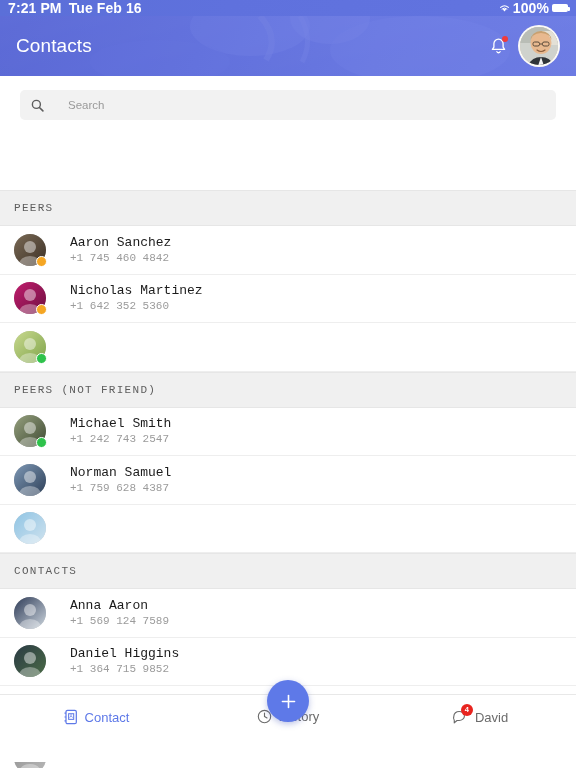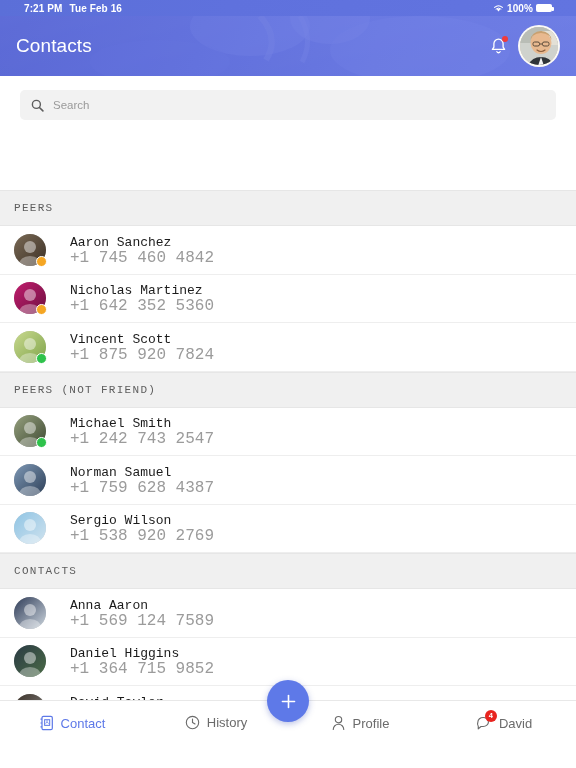--- a/index.html
+++ b/index.html
@@ -9,21 +9,21 @@
     background:#ffffff;
     overflow:hidden;
   }
   #app { position:relative; width:576px; height:768px; overflow:hidden; background:#fff; }
 
   
   .statusbar {
     position:relative; height:16px; width:100%;
     background:linear-gradient(100deg,#5b6fd8 0%,#5f71dd 40%,#6274e0 100%);
     display:flex; align-items:center; justify-content:space-between;
-    padding:0 24px; color:#fff; font-size:10px; font-weight:bold;
+    padding:0 8px; color:#fff; font-size:14px; font-weight:bold;
     letter-spacing:0.1px; z-index:6;
   }
   .sb-left { display:flex; align-items:center; gap:7px; }
   .sb-right { display:flex; align-items:center; gap:3px; }
   .wifi-ico { display:block; }
   .batt {
     width:16px; height:7.5px; border:1px solid #fff; border-radius:1.5px;
     position:relative; background:#fff;
   }
   .batt:after {
@@ -57,21 +57,21 @@
   .avatar-hdr {
     width:42px; height:42px; border-radius:50%; overflow:hidden;
     border:2px solid rgba(255,255,255,.9); position:relative;
     background:#d8c5ad;
   }
 
   
   .search-zone { padding:14px 20px 14px 20px; background:#fff; }
   .search-box {
     height:30px; background:#f2f2f2; border-radius:5px;
-    display:flex; align-items:center; padding:0 11px; gap:9px;
+    display:flex; align-items:center; padding:0 11px; gap:24px;
   }
   .search-ph { color:#9a9a9a; font-size:11.5px; }
 
   
   .list { background:#fff; }
   .section-head {
     background:#f0f0f0; height:36px; display:flex; align-items:center;
     padding:0 14px; color:#5d5d5d; font-size:11px;
     letter-spacing:1.3px; text-transform:uppercase;
     border-top:1px solid #e6e6e6; border-bottom:1px solid #e6e6e6;
@@ -86,33 +86,33 @@
     position:relative; background:#cfcfcf;
   }
   .status-dot {
     position:absolute; right:-1px; bottom:-1px; width:9px; height:9px;
     border-radius:50%; border:1.5px solid #fff; box-sizing:content-box;
   }
   .dot-online { background:#2ec24b; }
   .dot-away   { background:#f5a623; }
   .row-text { display:flex; flex-direction:column; gap:2px; min-width:0; }
   .row-name { font-size:13px; color:#1b1b1b; line-height:15px; }
-  .row-phone { font-size:16px; color:#9b9b9b; line-height:13px; }
+  .row-phone { font-size:11px; color:#9b9b9b; line-height:13px; }
 
   
   .fab {
     position:absolute; left:50%; transform:translateX(-50%);
     bottom:46px; width:42px; height:42px; border-radius:50%;
     background:#5e79e8; display:flex; align-items:center; justify-content:center;
     box-shadow:0 2px 6px rgba(60,80,180,.35); z-index:5; border:none;
   }
 
   
   .bottomnav {
-    position:absolute; left:0; bottom:0; width:100%; height:68px;
+    position:absolute; left:0; bottom:6px; width:100%; height:68px;
     background:#fff; border-top:1px solid #e8e8e8;
     display:flex; align-items:flex-start; z-index:4;
   }
   .navbtn {
     flex:1; display:flex; align-items:center; justify-content:center;
     gap:7px; padding-top:14px; color:#6b6b6b; font-size:13px;
     background:none; border:none; font-family:inherit;
   }
   .navbtn.active { color:#5e79e8; }
   .nav-ico { position:relative; display:flex; align-items:center; justify-content:center; }
@@ -253,24 +253,20 @@
                     <stop offset="0" stop-color="#c9d98f"></stop>
                     <stop offset="1" stop-color="#7fa44a"></stop>
                   </linearGradient>
                 </defs>
                 <rect width="32" height="32" fill="url(#ag2)"></rect>
                 <circle cx="16" cy="13" r="6" fill="rgba(255,255,255,.45)"></circle>
                 <path d="M4 32 q2 -10 12 -10 q10 0 12 10 Z" fill="rgba(255,255,255,.35)"></path>
               </svg></div>
             <span class="status-dot dot-online"></span>
           </div>
-          <div class="row-text">
-            <div class="row-name">Vincent Scott</div>
-            <div class="row-phone">+1 875 920 7824</div>
-          </div>
         </div>
         <div class="section-head">PEERS (NOT FRIEND)</div>
         <div class="row">
           <div class="av-wrap">
             <div class="av"><svg width="32" height="32" viewBox="0 0 32 32">
                 <defs>
                   <linearGradient id="ag3" x1="0" y1="0" x2="1" y2="1">
                     <stop offset="0" stop-color="#95a07e"></stop>
                     <stop offset="1" stop-color="#3f4a33"></stop>
                   </linearGradient>
@@ -311,24 +307,20 @@
                 <defs>
                   <linearGradient id="ag5" x1="0" y1="0" x2="1" y2="1">
                     <stop offset="0" stop-color="#8fc4e4"></stop>
                     <stop offset="1" stop-color="#cfe2ee"></stop>
                   </linearGradient>
                 </defs>
                 <rect width="32" height="32" fill="url(#ag5)"></rect>
                 <circle cx="16" cy="13" r="6" fill="rgba(255,255,255,.45)"></circle>
                 <path d="M4 32 q2 -10 12 -10 q10 0 12 10 Z" fill="rgba(255,255,255,.35)"></path>
               </svg></div>
-          </div>
-          <div class="row-text">
-            <div class="row-name">Sergio Wilson</div>
-            <div class="row-phone">+1 538 920 2769</div>
           </div>
         </div>
         <div class="section-head">CONTACTS</div>
         <div class="row">
           <div class="av-wrap">
             <div class="av"><svg width="32" height="32" viewBox="0 0 32 32">
                 <defs>
                   <linearGradient id="ag6" x1="0" y1="0" x2="1" y2="1">
                     <stop offset="0" stop-color="#2e3b57"></stop>
                     <stop offset="1" stop-color="#cdd6de"></stop>
@@ -430,29 +422,20 @@
           <svg width="15" height="15" viewBox="0 0 16 16">
             <circle cx="8" cy="8" r="6.6" fill="none" stroke="#6b6b6b" stroke-width="1.2"></circle>
             <line x1="8" y1="4.3" x2="8" y2="8" stroke="#6b6b6b" stroke-width="1.2" stroke-linecap="round"></line>
             <line x1="8" y1="8" x2="10.7" y2="9.6" stroke="#6b6b6b" stroke-width="1.2" stroke-linecap="round"></line>
           </svg>
         </span>
         <span>History</span>
       </button>
       <button class="navbtn">
         <span class="nav-ico">
-          <svg width="15" height="16" viewBox="0 0 16 17">
-            <circle cx="8" cy="5" r="3.4" fill="none" stroke="#6b6b6b" stroke-width="1.2"></circle>
-            <path d="M2.4 15.4 a5.6 5.6 0 0 1 11.2 0" fill="none" stroke="#6b6b6b" stroke-width="1.2" stroke-linecap="round"></path>
-          </svg>
-        </span>
-        <span>Profile</span>
-      </button>
-      <button class="navbtn">
-        <span class="nav-ico">
           <svg width="16" height="16" viewBox="0 0 17 17">
             <path d="M2 7.4 a5.6 4.8 0 0 1 11.2 0 a5.6 4.8 0 0 1 -5.6 4.8 h-2.3 l-2.9 2.6 v-2.9 A4.8 4.8 0 0 1 2 7.4 Z" fill="none" stroke="#6b6b6b" stroke-width="1.2" stroke-linejoin="round"></path>
           </svg>
           <span class="nav-badge">4</span>
         </span>
         <span>David</span>
       </button>
     </div>
   <div class="home-ind"></div>
 

